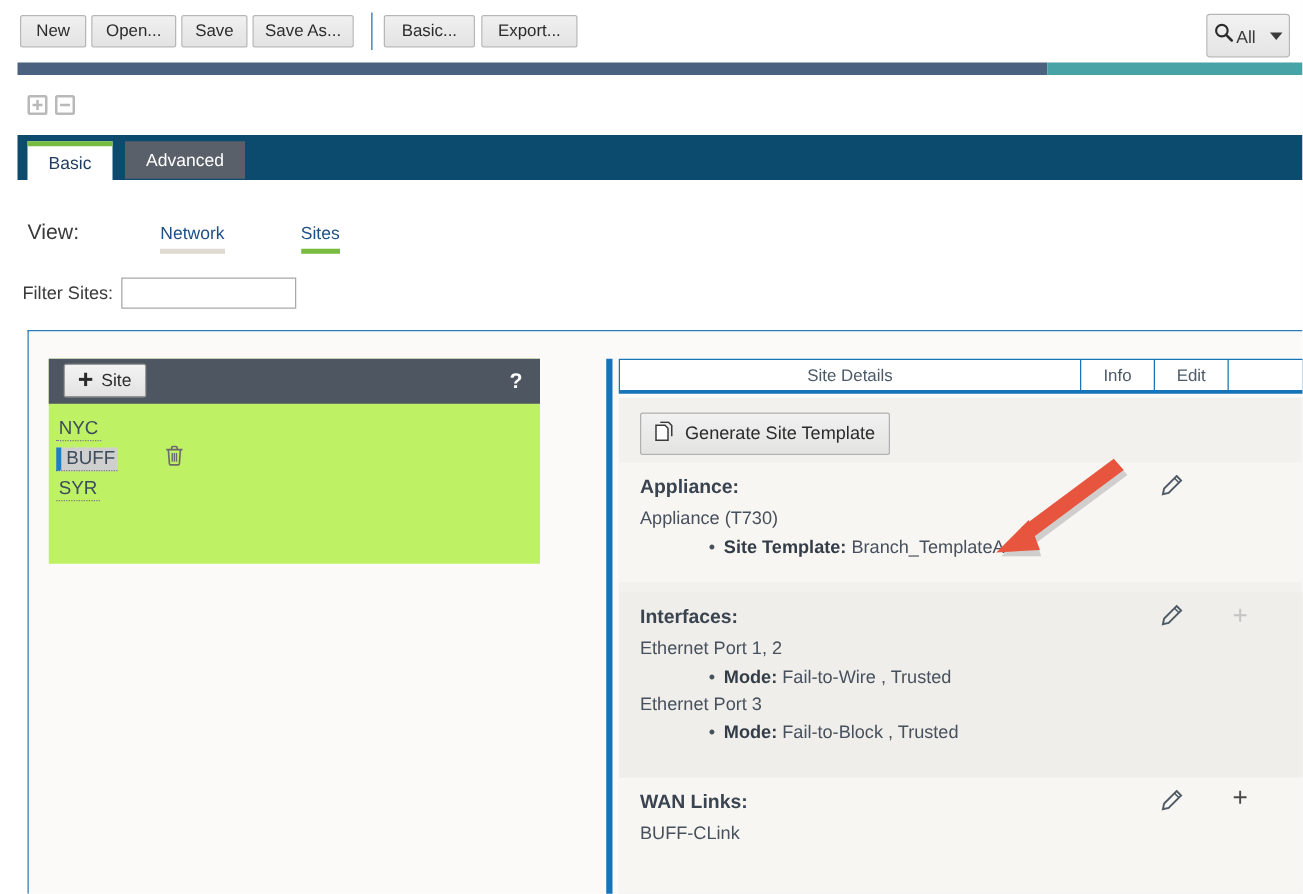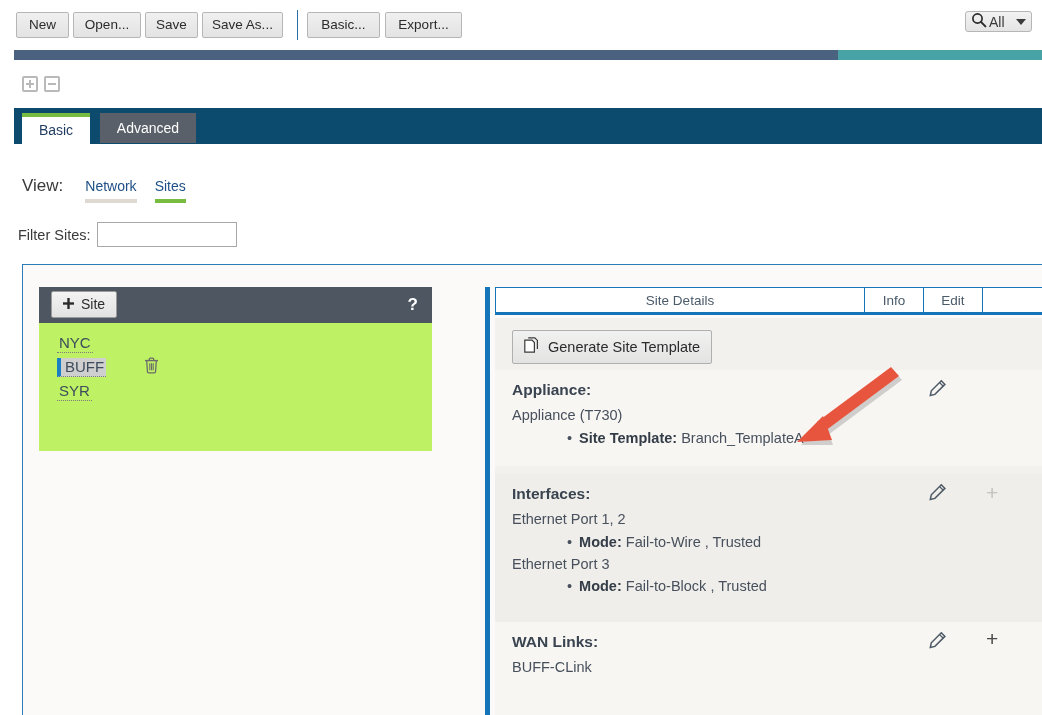--- a/index.html
+++ b/index.html
@@ -26,21 +26,21 @@
     font-family: "Liberation Sans", sans-serif;
     font-size: 13.5px; color: #2b2b2b;
     padding: 0 9px; line-height: 24px;
     cursor: pointer; white-space: nowrap;
   }
   .tb-sep {
     position: absolute; top: 10px; left: 297px; width: 1px; height: 30px;
     background: #2d6ea8;
   }
   .search-btn {
-    position: absolute; top: 11px; right: 10px; height: 21px; width: 67px;
+    position: absolute; top: 11px; right: 10px; height: 35px; width: 67px;
     background: linear-gradient(#f2f2f2, #e4e4e4);
     border: 1px solid #b6b6b6; border-radius: 3px;
     display: flex; align-items: center; gap: 2px; padding: 0 5px;
     cursor: pointer;
   }
   .search-btn .lbl { font-size: 14px; color: #3a3a3a; }
   .caret-dn {
     width: 0; height: 0; margin-left: auto;
     border-left: 5px solid transparent; border-right: 5px solid transparent;
     border-top: 6px solid #3a3a3a;
@@ -75,21 +75,21 @@
     font-size: 14px; color: #1e3a5f; text-align: center; line-height: 27px;
     cursor: pointer;
   }
   .tab-adv {
     position: absolute; left: 86px; top: 5px; width: 96px; height: 30px;
     background: #5a6069; color: #ffffff;
     font-size: 14px; text-align: center; line-height: 30px; cursor: pointer;
   }
 
   
-  .view-row { position: absolute; left: 22px; top: 176px; display: flex; align-items: baseline; }
+  .view-row { position: absolute; left: 22px; top: 176px; display: flex; align-items: baseline; gap: 43px; }
   .view-label { font-size: 17px; color: #3a3a3a; margin-right: 22px; }
   .view-link {
     font-size: 14px; color: #1e4f86; cursor: pointer;
     padding-bottom: 5px; margin-right: 18px; text-decoration: none;
     border-bottom: 4px solid #dedad2;
   }
   .view-link.active { color: #1e4f86; border-bottom-color: #77bb41; }
 
   
   .filter-row { position: absolute; left: 18px; top: 222px; display: flex; align-items: center; }
@@ -121,21 +121,21 @@
     position: absolute; left: 12px; top: 4px; height: 27px;
     background: linear-gradient(#f3f3f3, #e2e2e2);
     border: 1px solid #9b9b9b; border-radius: 2px;
     font-size: 14px; color: #2b2b2b; padding: 0 11px; line-height: 25px;
     cursor: pointer; display: flex; align-items: center; gap: 7px;
   }
   .help-q {
     position: absolute; right: 14px; top: 8px;
     color: #ffffff; font-size: 17px; font-weight: bold; cursor: pointer;
   }
-  .site-list { position: absolute; left: 0; top: 36px; width: 393px; padding: 8px 0 0 16px; }
+  .site-list { position: absolute; left: 0; top: 36px; width: 393px; padding: 8px 0 0 4px; }
   .site-item {
     display: flex; align-items: center; height: 24px; padding-left: 2px;
   }
   .site-name {
     font-size: 15px; color: #3d4c5c;
     border-bottom: 1px dotted #7d7d7d;
     padding: 0 2px 1px 2px; cursor: pointer;
   }
   .site-item.selected .site-name {
     background: #cfcfcf; border-left: 4px solid #1b7fc4; padding-left: 4px;

